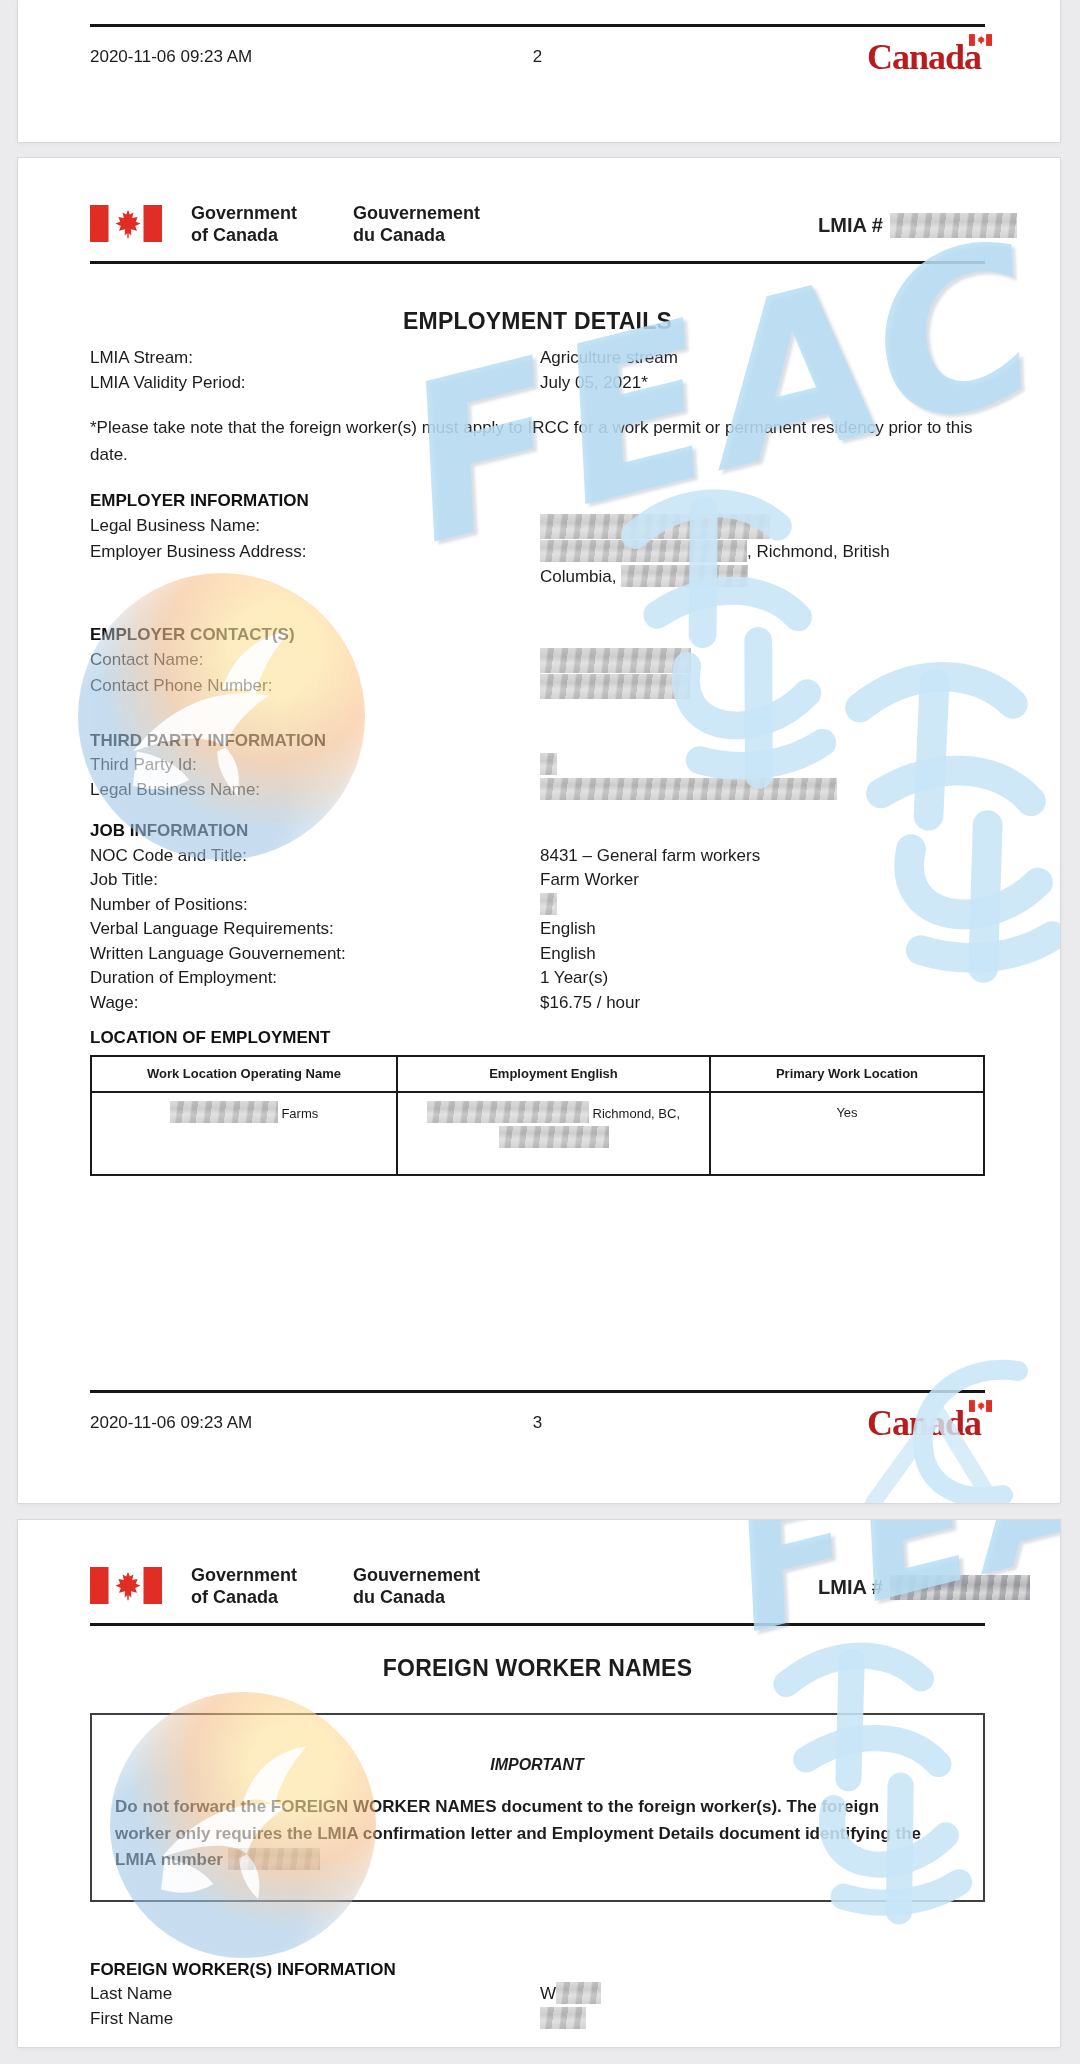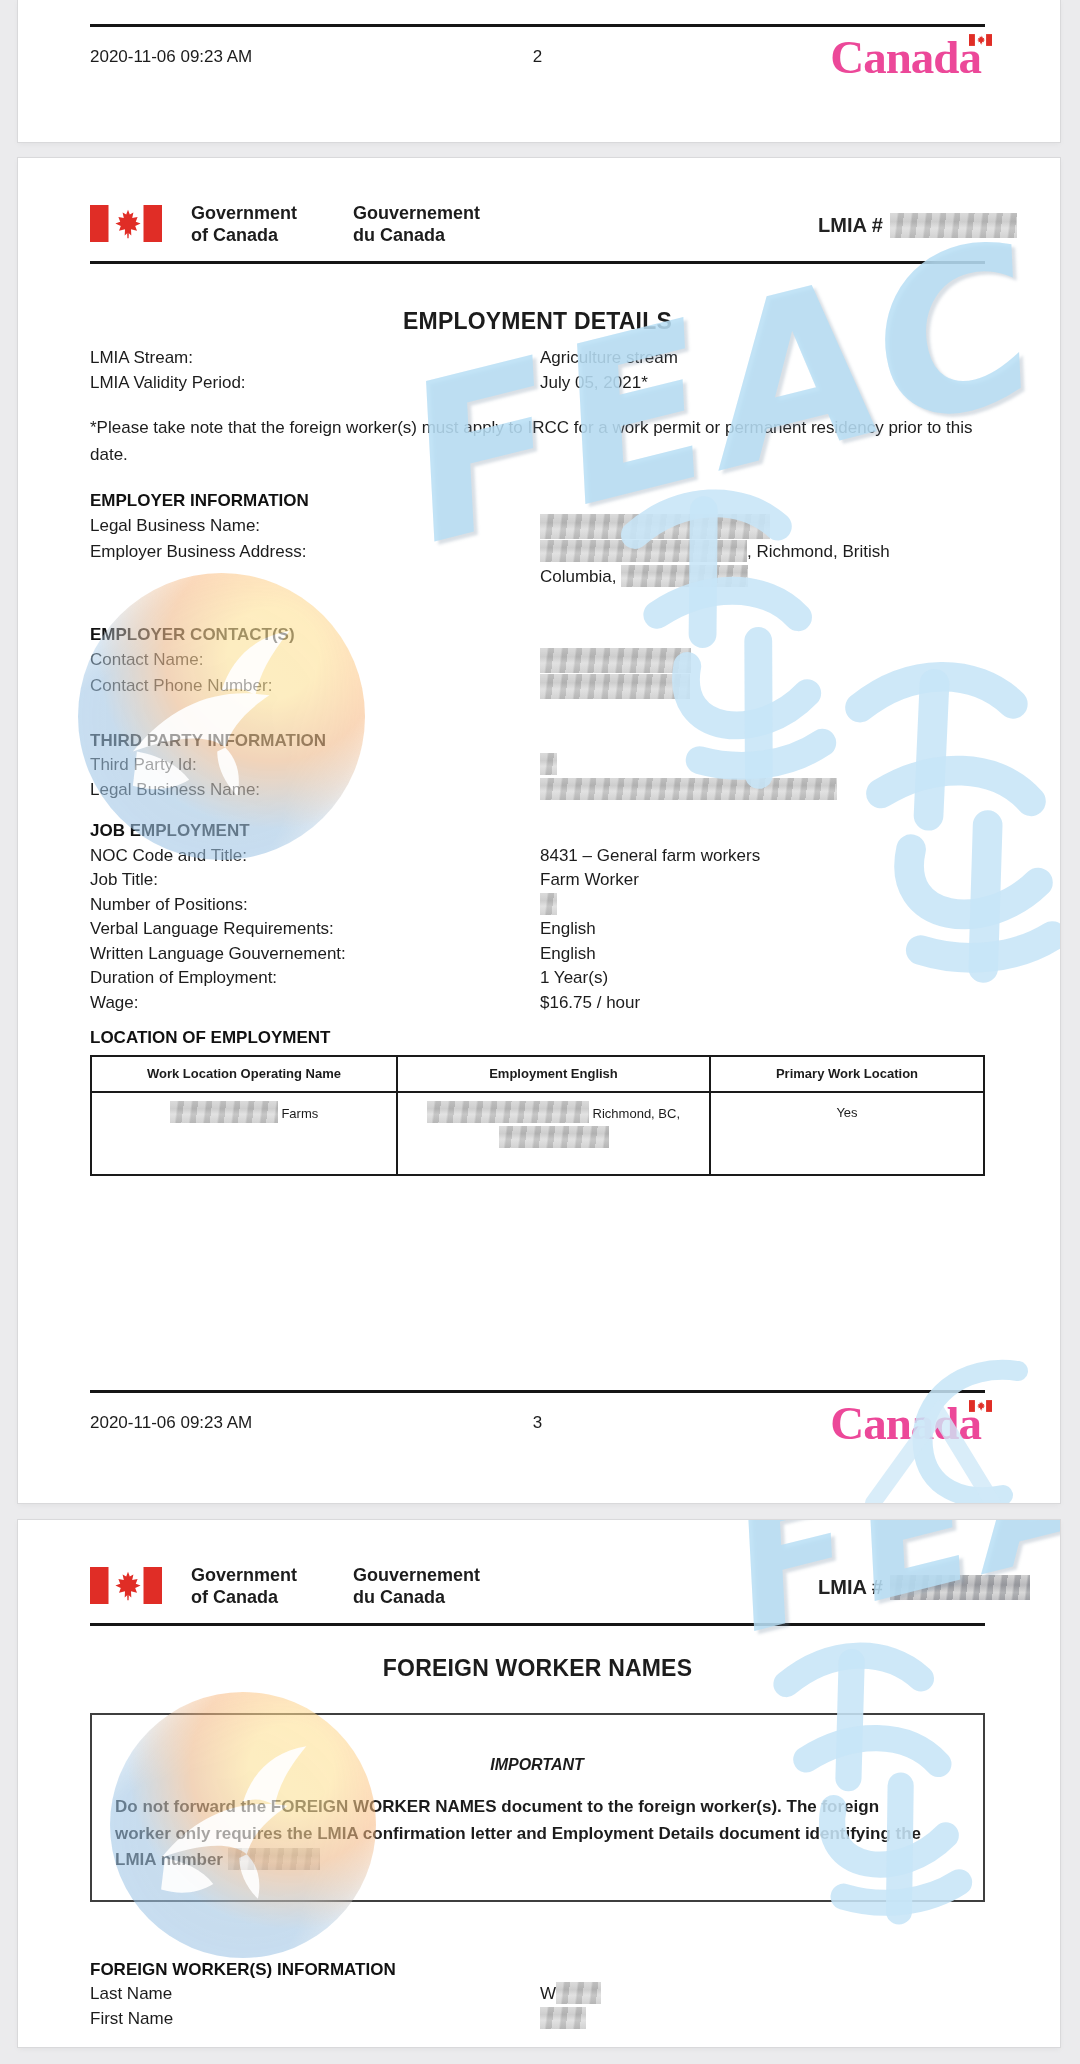--- a/index.html
+++ b/index.html
@@ -57,22 +57,22 @@
   .loc-table th,.loc-table td{border:2.5px solid #1a1a1a;text-align:center;font-size:13px;}
   .loc-table th{font-weight:bold;height:34px;padding:0 4px;}
   .loc-table td{height:72px;vertical-align:top;padding-top:8px;line-height:24px;}
 
   
   .pfooter{position:absolute;left:72px;width:895px;}
   .pfooter .frow2{display:flex;align-items:center;margin-top:9px;}
   .ft-date{width:40%;font-size:17px;}
   .ft-num{width:20%;text-align:center;font-size:17px;}
   .ft-mark{width:40%;display:flex;justify-content:flex-end;}
-  .wordmark{font-family:"Liberation Serif", serif;font-size:47px;font-weight:600;
-            letter-spacing:-1px;color:#ec4899;position:relative;line-height:42px;padding-right:4px;}
+  .wordmark{font-family:"Liberation Serif", serif;font-size:36px;font-weight:600;
+            letter-spacing:-1px;color:#b91c1c;position:relative;line-height:42px;padding-right:4px;}
   .wordmark .wm-flag{position:absolute;top:-2px;right:-7px;width:23px;height:12px;}
 
   
   .impbox{border:2px solid #3f3f3f;margin-top:32px;padding:21px 24px 26px 23px;}
   .imp-title{font-weight:bold;font-style:italic;font-size:16px;text-align:center;line-height:25px;margin-top:16px;}
   .imp-body{font-weight:bold;font-size:17px;line-height:26.5px;margin-top:17px;max-width:812px;}
 
   
   .wm{position:absolute;pointer-events:none;}
   .wm-letters{
@@ -197,21 +197,21 @@
     <div class="stitle" style="margin-top:28px;">THIRD PARTY INFORMATION</div>
     <div class="frow">
         <span class="flabel">Third Party Id:</span>
         <span class="fval"><span class="redact" style="width:17px;"></span></span>
       </div>
     <div class="frow">
         <span class="flabel">Legal Business Name:</span>
         <span class="fval"><span class="redact" style="width:297px;"></span></span>
       </div>
 
-    <div class="stitle" style="margin-top:17px;">JOB EMPLOYMENT</div>
+    <div class="stitle" style="margin-top:17px;">JOB INFORMATION</div>
     <div class="frow">
         <span class="flabel">NOC Code and Title:</span>
         <span class="fval">8431 – General farm workers</span>
       </div>
     <div class="frow">
         <span class="flabel">Job Title:</span>
         <span class="fval">Farm Worker</span>
       </div>
     <div class="frow">
         <span class="flabel">Number of Positions:</span>

